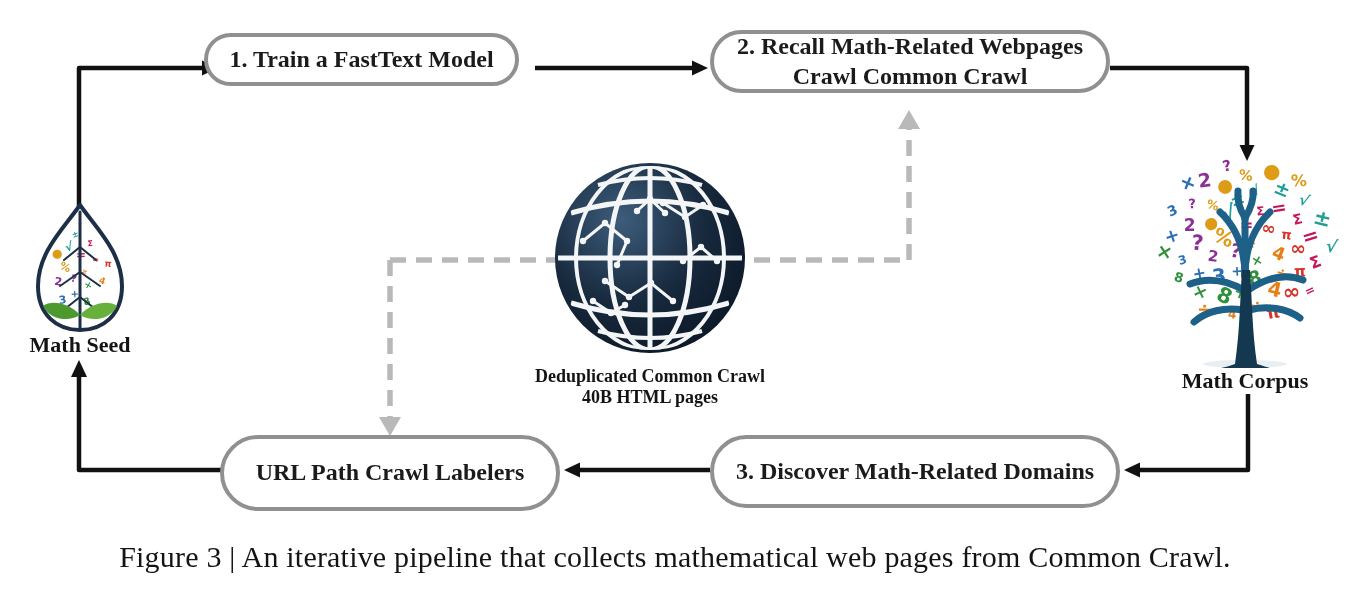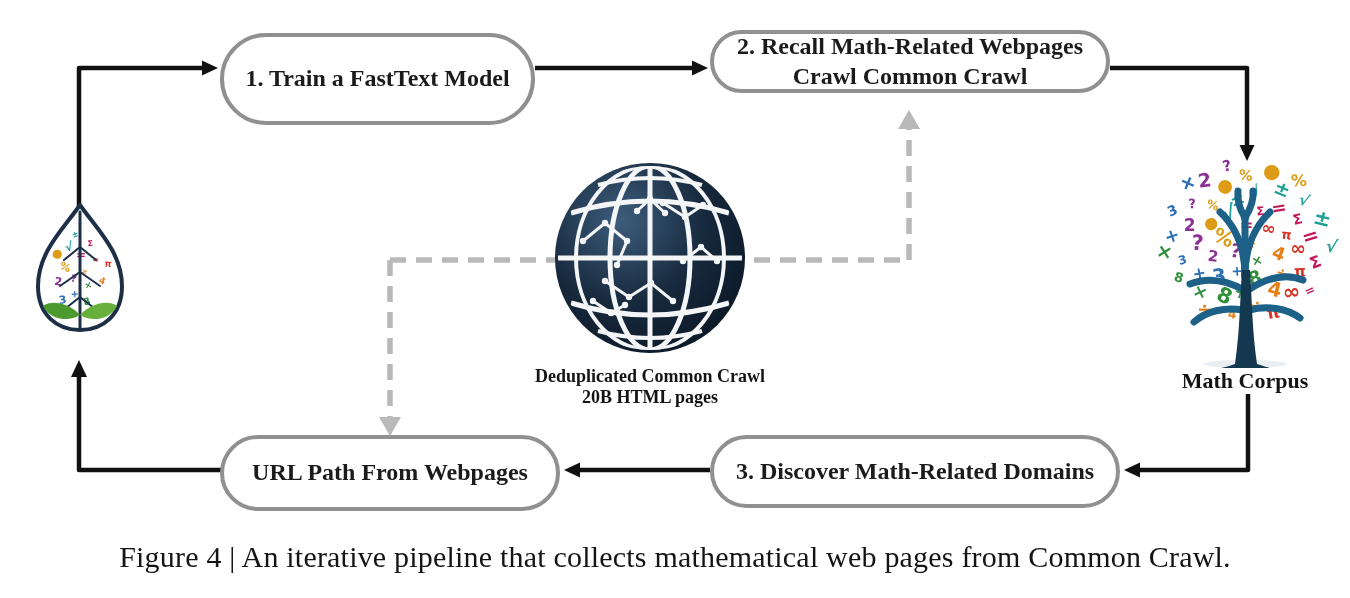--- a/index.html
+++ b/index.html
@@ -42,35 +42,35 @@
       <path d="M221 470 L79 470 L79 376"></path>
     </g>
     <polygon points="218,68 202,60.5 202,75.5" fill="#111111"></polygon>
     <polygon points="708,68 692,60.5 692,75.5" fill="#111111"></polygon>
     <polygon points="1247,161 1239.5,145 1254.5,145" fill="#111111"></polygon>
     <polygon points="1124,470 1140,462.5 1140,477.5" fill="#111111"></polygon>
     <polygon points="564,470 580,462.5 580,477.5" fill="#111111"></polygon>
     <polygon points="79,360 71,377 87,377" fill="#111111"></polygon>
   </svg>
 
-  <div class="pill" style="left:220px;top:33px;width:315px;height:92px;">
+  <div class="pill" style="left:204px;top:33px;width:315px;height:53px;">
     <span>1. Train a FastText Model</span>
   </div>
 
   <div class="pill" style="left:710px;top:30px;width:400px;height:63px;">
     <span>2. Recall Math-Related Webpages</span>
     <span>Crawl Common Crawl</span>
   </div>
 
   <div class="pill" style="left:710px;top:435px;width:410px;height:73px;">
     <span>3. Discover Math-Related Domains</span>
   </div>
 
   <div class="pill" style="left:220px;top:435px;width:340px;height:76px;">
-    <span>URL Path From Webpages</span>
+    <span>URL Path Crawl Labelers</span>
   </div>
 
   <div class="icon-wrap" style="left:30px;top:202px;width:100px;height:132px;">
     <svg viewBox="0 0 100 132" width="100" height="132" xmlns="http://www.w3.org/2000/svg">
       <path d="M50 3 C34 26 8 50 8 84 C8 113 27 128 50 128 C73 128 92 113 92 84 C92 50 66 26 50 3 Z" fill="#ffffff" stroke="#1d2f47" stroke-width="4" stroke-linejoin="round"></path>
       <g id="leaf-glyphs">
           <text x="55.5" y="72.0" fill="#e87f15" font-size="8" font-weight="bold" font-family="'DejaVu Sans',sans-serif" text-anchor="middle" transform="rotate(-25 55.5 72.0)">÷</text>
           <text x="43.0" y="79.9" fill="#8c2f96" font-size="10" font-weight="bold" font-family="'DejaVu Sans',sans-serif" text-anchor="middle" transform="rotate(12 43.0 79.9)">?</text>
           <text x="51.1" y="57.0" fill="#c2185b" font-size="12" font-weight="bold" font-family="'DejaVu Sans',sans-serif" text-anchor="middle" transform="rotate(-1 51.1 57.0)">=</text>
           <text x="58.8" y="86.1" fill="#2f8f3b" font-size="9" font-weight="bold" font-family="'DejaVu Sans',sans-serif" text-anchor="middle" transform="rotate(-14 58.8 86.1)">×</text>
@@ -90,20 +90,21 @@
       <g stroke="#1d2f47" fill="none" stroke-linecap="round">
         <path d="M50 10 L50 128" stroke-width="3"></path>
         <path d="M50 45 L34 58 M50 45 L66 58" stroke-width="2"></path>
         <path d="M50 70 L30 84 M50 70 L70 84" stroke-width="2"></path>
         <path d="M50 95 L36 106 M50 95 L64 106" stroke-width="2"></path>
       </g>
       <path d="M50 113 C38 100 21 98 13 104 C19 117 38 121 50 113 Z" fill="#4c9a2f"></path>
       <path d="M50 113 C62 100 79 98 87 104 C81 117 62 121 50 113 Z" fill="#67b03c"></path>
     </svg>
   </div>
+  <div class="node-label" style="left:15px;top:332px;width:130px;">Math Seed</div>
 
   <div class="icon-wrap" style="left:553px;top:161px;width:194px;height:194px;">
     <svg viewBox="0 0 194 194" width="194" height="194" xmlns="http://www.w3.org/2000/svg">
       <defs>
         <radialGradient id="gGlobe" cx="35%" cy="30%" r="80%">
           <stop offset="0%" stop-color="#3d5d7c"></stop>
           <stop offset="55%" stop-color="#17293d"></stop>
           <stop offset="100%" stop-color="#0b1725"></stop>
         </radialGradient>
         <clipPath id="gClip">
@@ -146,21 +147,21 @@
             <polyline points="40,140,58,152,72,144" stroke="#f3f5f7" fill="none"></polyline>
             <circle cx="40" cy="140" r="3.2" fill="#f3f5f7" stroke="none"></circle>
             <circle cx="58" cy="152" r="3.2" fill="#f3f5f7" stroke="none"></circle>
             <circle cx="72" cy="144" r="3.2" fill="#f3f5f7" stroke="none"></circle>
           </g>
       </g>
     </svg>
   </div>
   <div id="globe-caption">
     <div>Deduplicated Common Crawl</div>
-    <div>20B HTML pages</div>
+    <div>40B HTML pages</div>
   </div>
 
   <div class="icon-wrap" style="left:1148px;top:158px;width:194px;height:212px;">
     <svg viewBox="0 0 194 212" width="194" height="212" xmlns="http://www.w3.org/2000/svg">
       <ellipse cx="97" cy="206" rx="42" ry="4" fill="#e8eef2"></ellipse>
       <g id="tree-glyphs">
           <text x="105.1" y="90.0" fill="#e87f15" font-size="12" font-weight="bold" font-family="'DejaVu Sans',sans-serif" text-anchor="middle" transform="rotate(-25 105.1 90.0)">÷</text>
           <text x="86.6" y="99.3" fill="#8c2f96" font-size="19" font-weight="bold" font-family="'DejaVu Sans',sans-serif" text-anchor="middle" transform="rotate(12 86.6 99.3)">?</text>
           <text x="98.6" y="72.3" fill="#c2185b" font-size="16" font-weight="bold" font-family="'DejaVu Sans',sans-serif" text-anchor="middle" transform="rotate(-1 98.6 72.3)">=</text>
           <text x="110.1" y="106.7" fill="#2f8f3b" font-size="13" font-weight="bold" font-family="'DejaVu Sans',sans-serif" text-anchor="middle" transform="rotate(-14 110.1 106.7)">×</text>
@@ -226,14 +227,14 @@
         <path d="M101 152 C121 147 140 151 152 160"></path>
         <path d="M97 118 L97 58"></path>
         <path d="M97 60 C91 50 89 42 90 33"></path>
         <path d="M97 60 C103 50 106 42 105 33"></path>
       </g>
       <path d="M87 206 C92 172 92 140 94 112 L102 112 C104 140 104 172 109 206 C115 208 119 209 122 210 L73 210 C77 209 82 208 87 206 Z" fill="#14384f"></path>
     </svg>
   </div>
   <div class="node-label" style="left:1145px;top:368px;width:200px;">Math Corpus</div>
 
-  <div id="figure-caption">Figure 4 | An iterative pipeline that collects mathematical web pages from Common Crawl.</div>
+  <div id="figure-caption">Figure 3 | An iterative pipeline that collects mathematical web pages from Common Crawl.</div>
 </div>
 
 </body></html>

